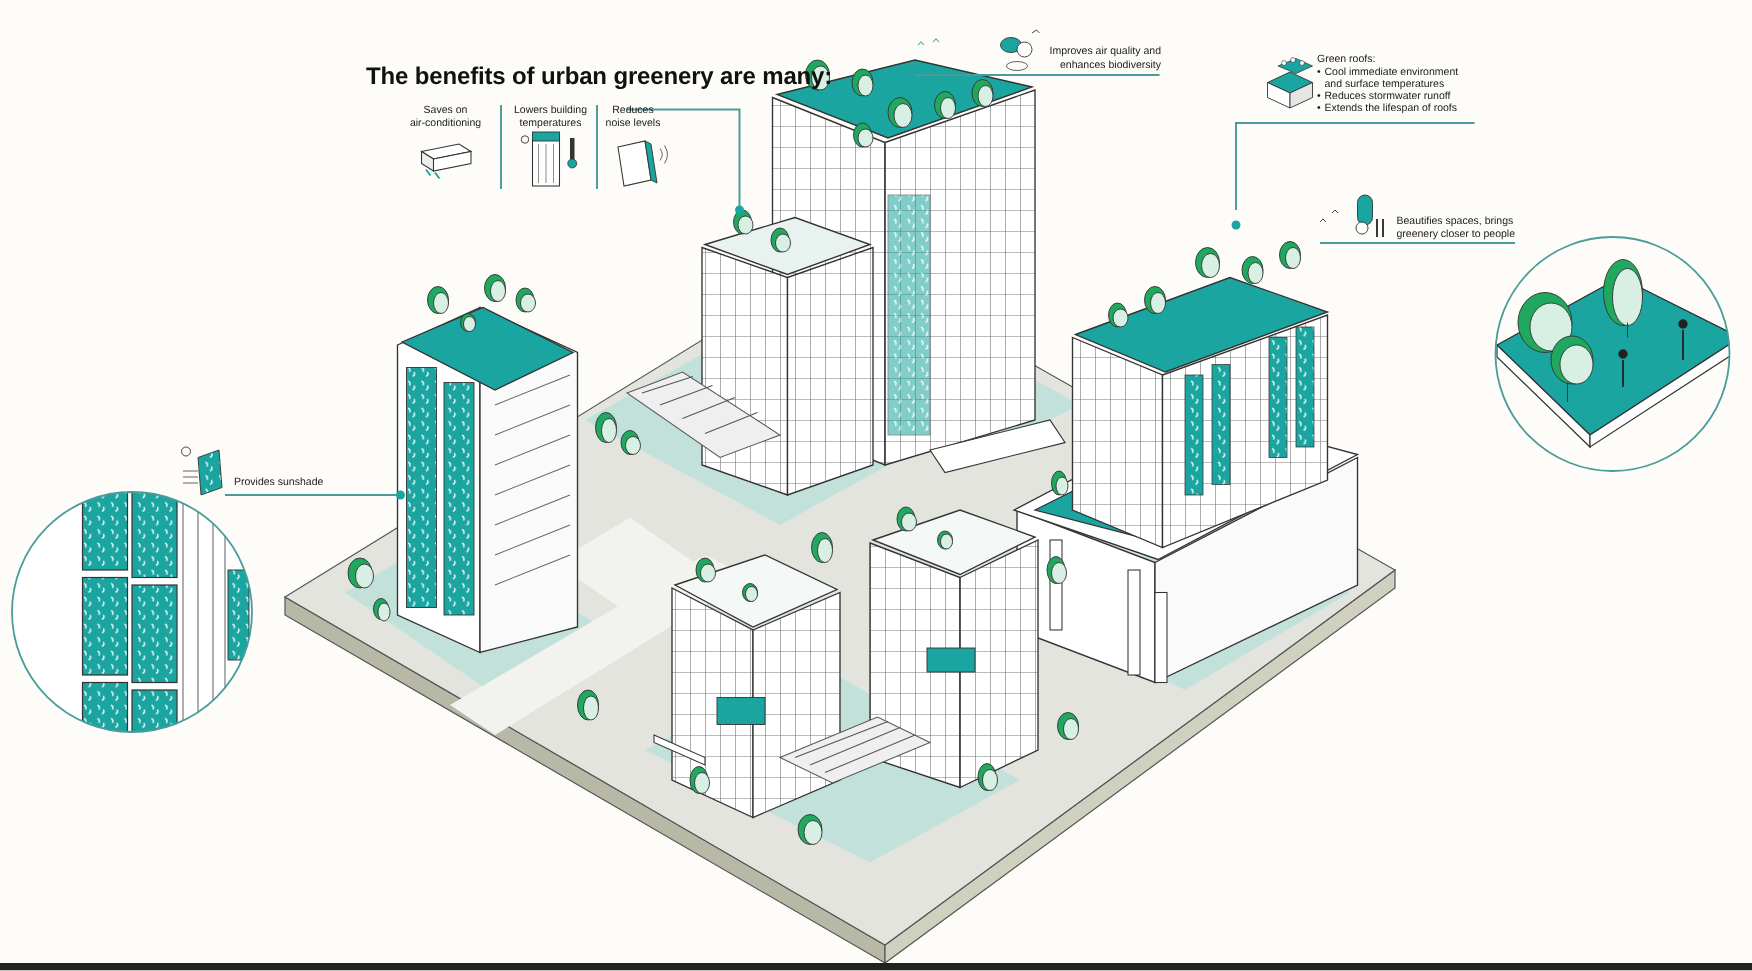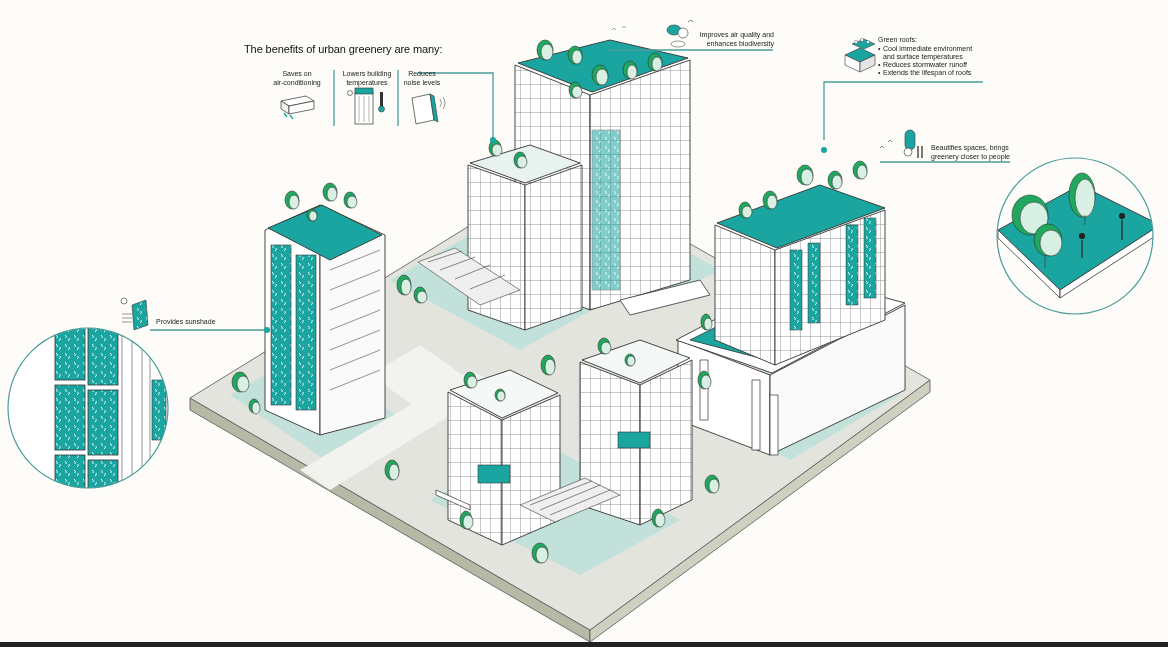--- a/index.html
+++ b/index.html
@@ -5,21 +5,21 @@
   html, body { margin: 0; padding: 0; }
   body {
     width: 1168px; height: 647px; overflow: hidden;
     background: #fdfcf8;
     font-family: "Liberation Sans", sans-serif;
     position: relative;
   }
   .canvas { position: absolute; left: 0; top: 0; width: 1168px; height: 647px; }
   .bottom-bar { position: absolute; left: 0; top: 642px; width: 1168px; height: 5px; background: #222222; }
   .txt { position: absolute; color: #1a1a1a; font-size: 7px; line-height: 8.5px; }
-  .title { position: absolute; left: 244px; top: 43px; font-size: 11px; font-weight: normal; color: #111; letter-spacing: -0.1px; }
+  .title { position: absolute; left: 244px; top: 43px; font-size: 16px; font-weight: bold; color: #111; letter-spacing: -0.1px; }
   .benefit-label { position: absolute; text-align: center; font-size: 7px; line-height: 8.5px; color: #1a1a1a; }
   .list-title { font-size: 7px; }
   ul.bullets { margin: 0; padding: 0; list-style: none; }
   ul.bullets li { font-size: 7px; line-height: 8.3px; padding-left: 5px; position: relative; color: #1a1a1a; }
   ul.bullets li::before { content: "•"; position: absolute; left: 0; top: 0; }
   ul.bullets li.cont::before { content: ""; }
 </style>
 </head>
 <body>
 

